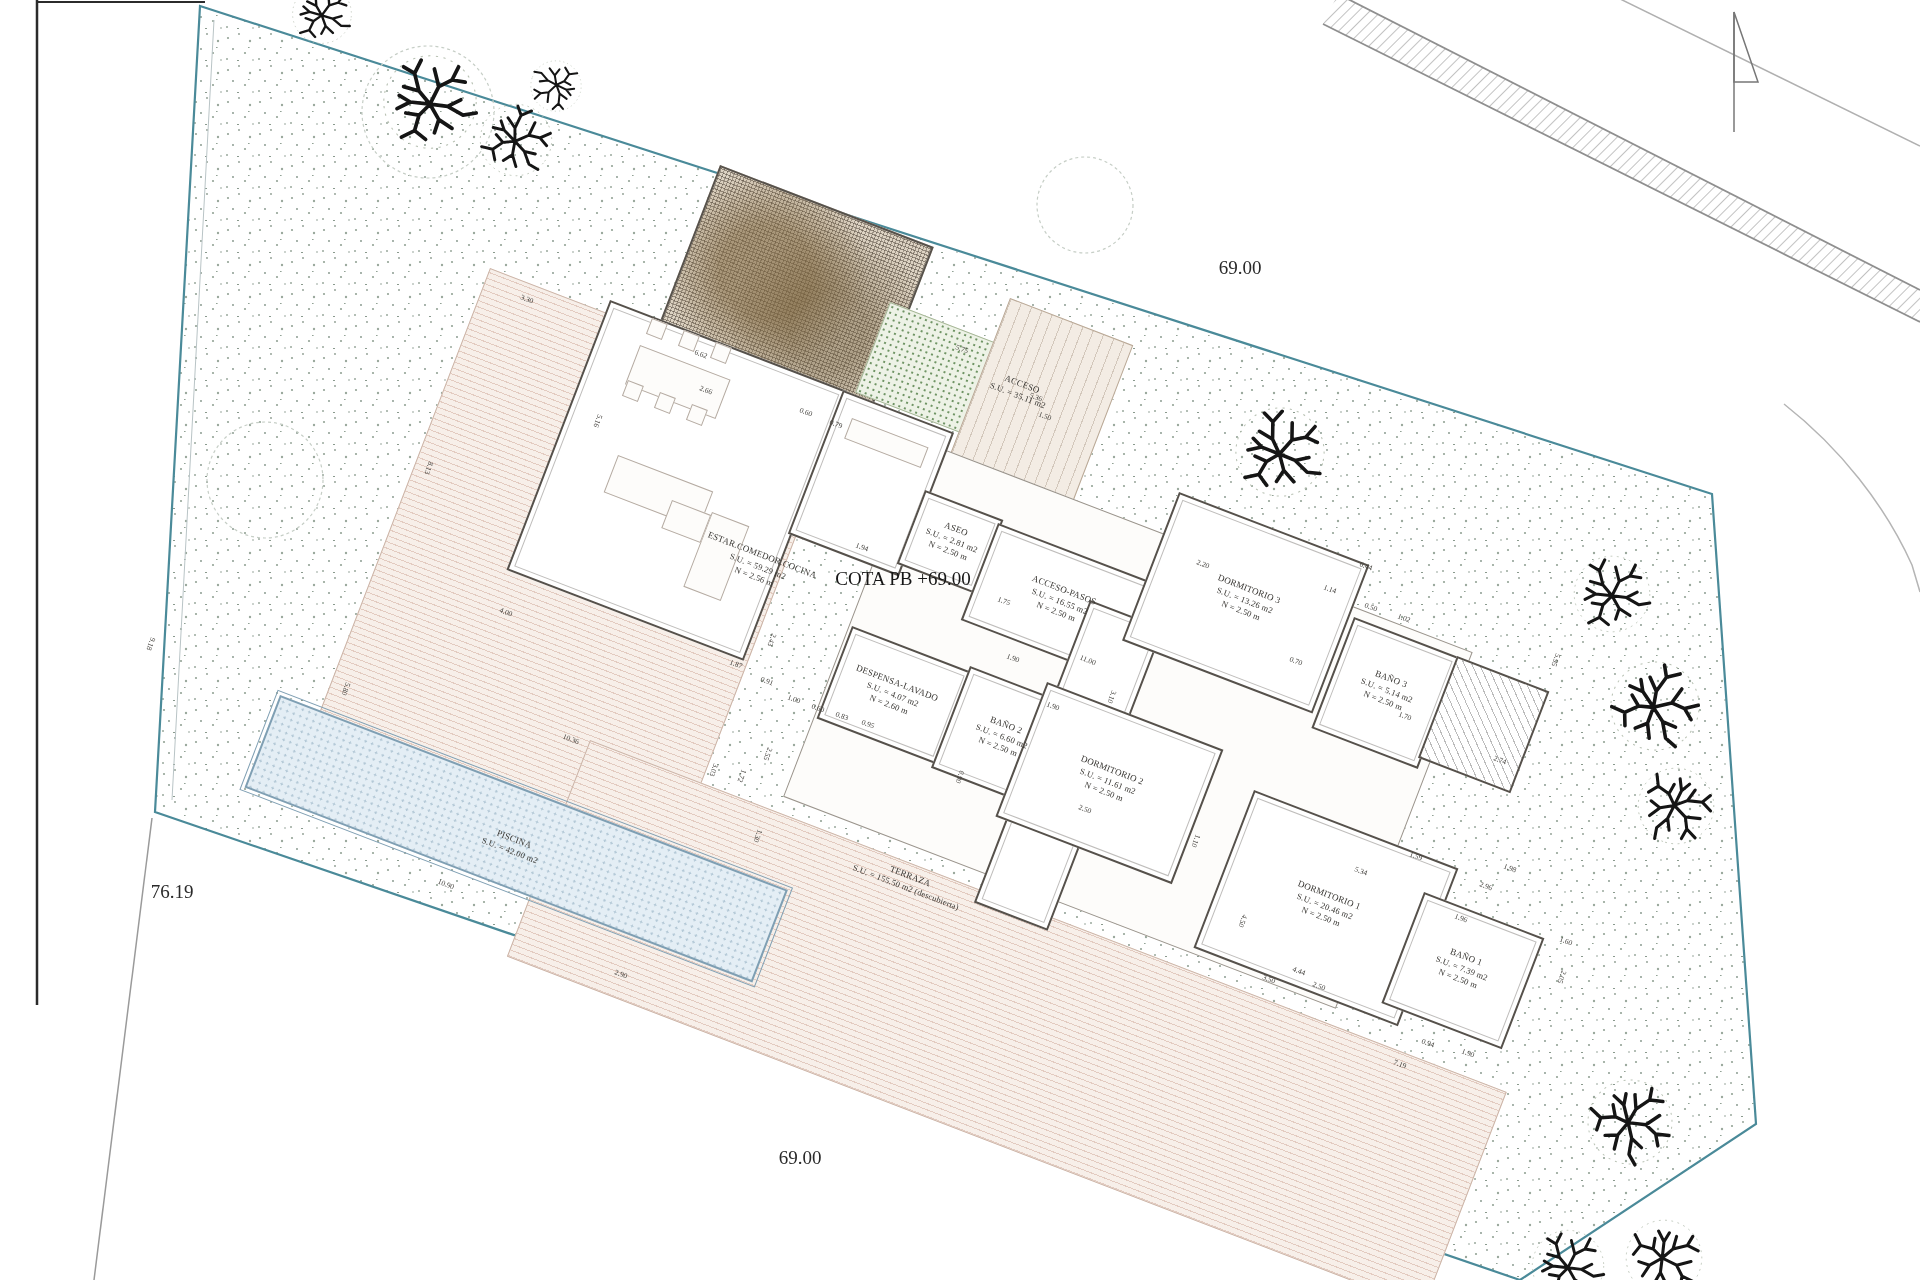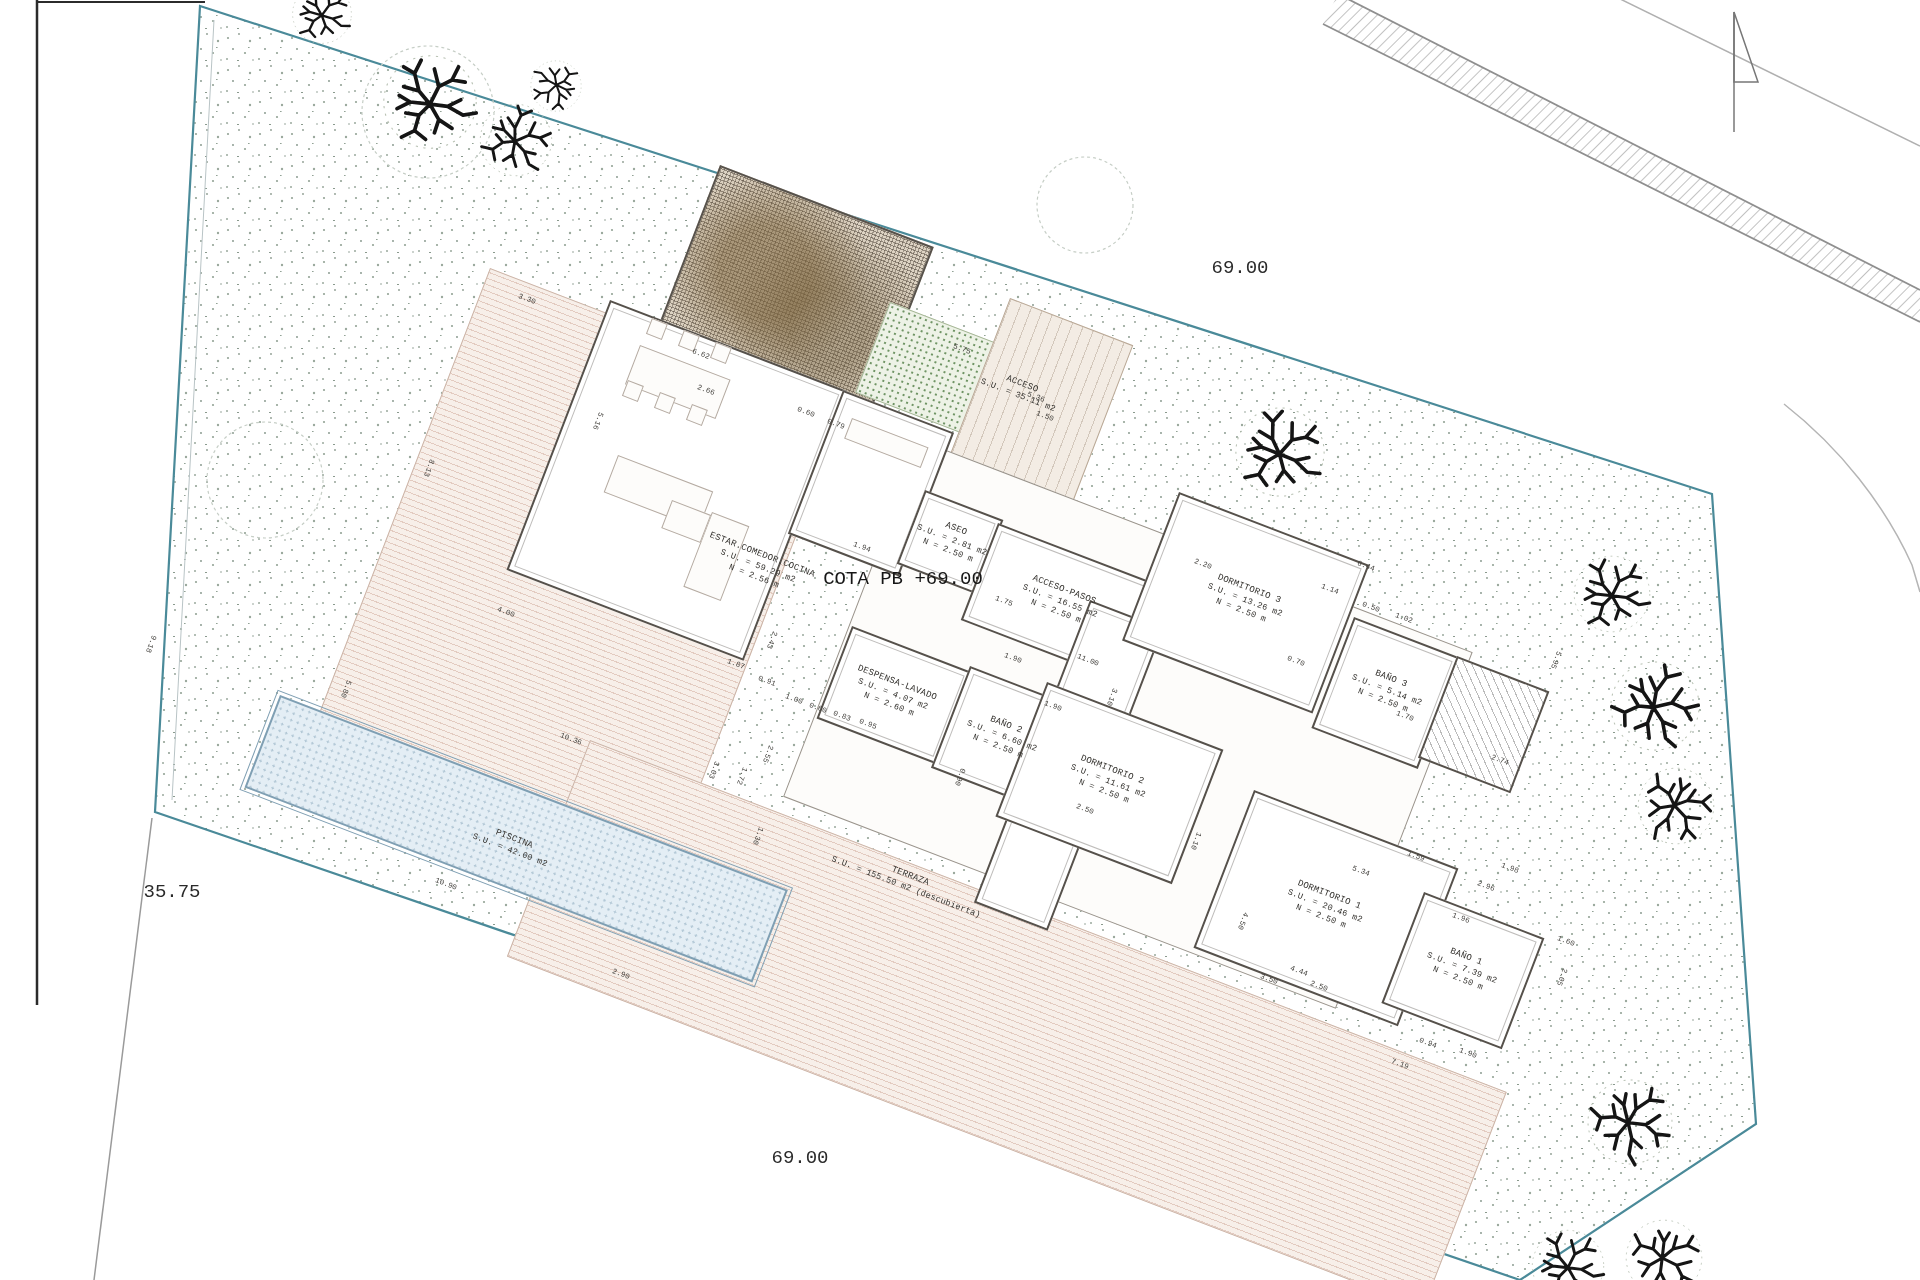--- a/index.html
+++ b/index.html
@@ -1,17 +1,17 @@
 <!DOCTYPE html>
 <html><head>
 <meta charset="utf-8">
 <style>
   html,body{margin:0;padding:0;background:#ffffff;}
   .canvas{position:relative;width:1920px;height:1280px;background:#fff;overflow:hidden;
-          font-family:Liberation Mono, monospace;}
+          font-family:Liberation Serif, serif;}
   svg.site{position:absolute;left:0;top:0;width:1920px;height:1280px;}
   
   .rrect{position:absolute;transform-origin:0 0;transform:rotate(21deg);}
   .room{border:2.5px solid #56514b;background:#fff;outline:1px solid rgba(86,81,75,.38);outline-offset:-7px;}
   .underlay{background:#fdfcfa;border:1.5px solid #9a948c;}
   .deck{background-color:#f7efe9;
         background-image:repeating-linear-gradient(0deg, rgba(196,148,130,.40) 0 1px, transparent 1px 6px);
         border:1px solid #cbb3a6;}
   .porch{background-color:#f3ece4;
         background-image:repeating-linear-gradient(90deg, rgba(150,130,110,.35) 0 1px, transparent 1px 11px);
@@ -154,21 +154,21 @@
     <div class="furn" style="left:660px;top:392px;width:15px;height:15px;"></div>
     <div class="furn" style="left:692px;top:404px;width:15px;height:15px;"></div>
     <div class="furn" style="left:618px;top:455px;width:100px;height:38px;"></div>
     <div class="furn" style="left:712px;top:512px;width:38px;height:78px;"></div>
     <div class="furn" style="left:672px;top:500px;width:40px;height:28px;"></div>
     <div class="furn" style="left:852px;top:418px;width:80px;height:20px;"></div>
   </div>
 
   <div id="labels-layer">
     <div class="level-label" style="left:1240px;top:268px;">69.00</div>
-    <div class="level-label" style="left:172px;top:892px;">35.75</div>
+    <div class="level-label" style="left:172px;top:892px;">76.19</div>
     <div class="level-label" style="left:800px;top:1158px;">69.00</div>
     <div class="cota-label" style="left:903px;top:579px;">COTA PB +69.00</div>
   <div class="room-label rot-a" style="left: 758px; top: 566px;">
         <div>ESTAR.COMEDOR.COCINA</div>
         <div>S.U. = 59.29 m2</div>
         <div>N = 2.56 m</div>
       </div>
       <div class="room-label rot-a" style="left: 952px; top: 540px;">
         <div>ASEO</div>
         <div>S.U. = 2.81 m2</div>

